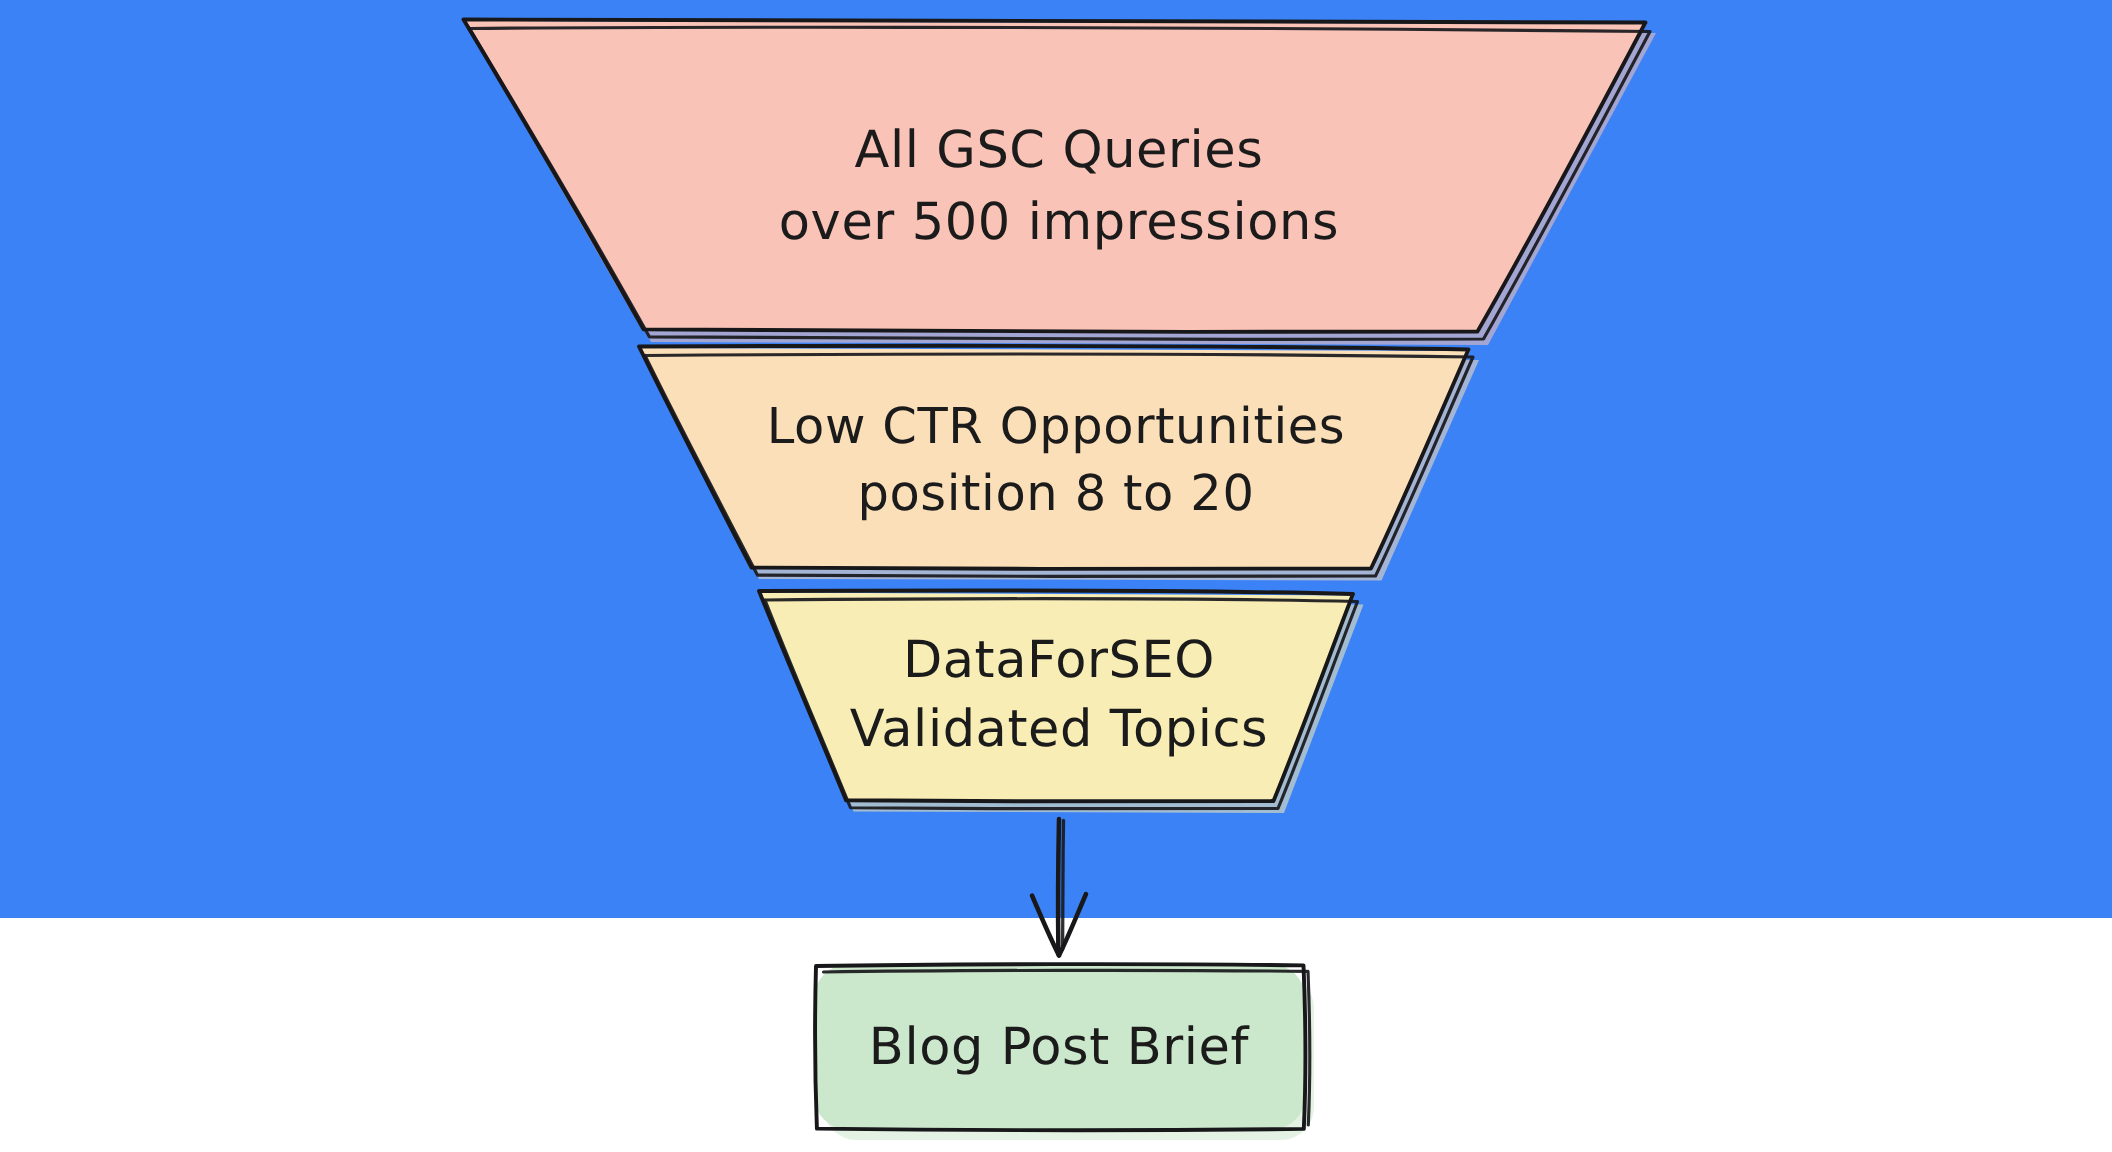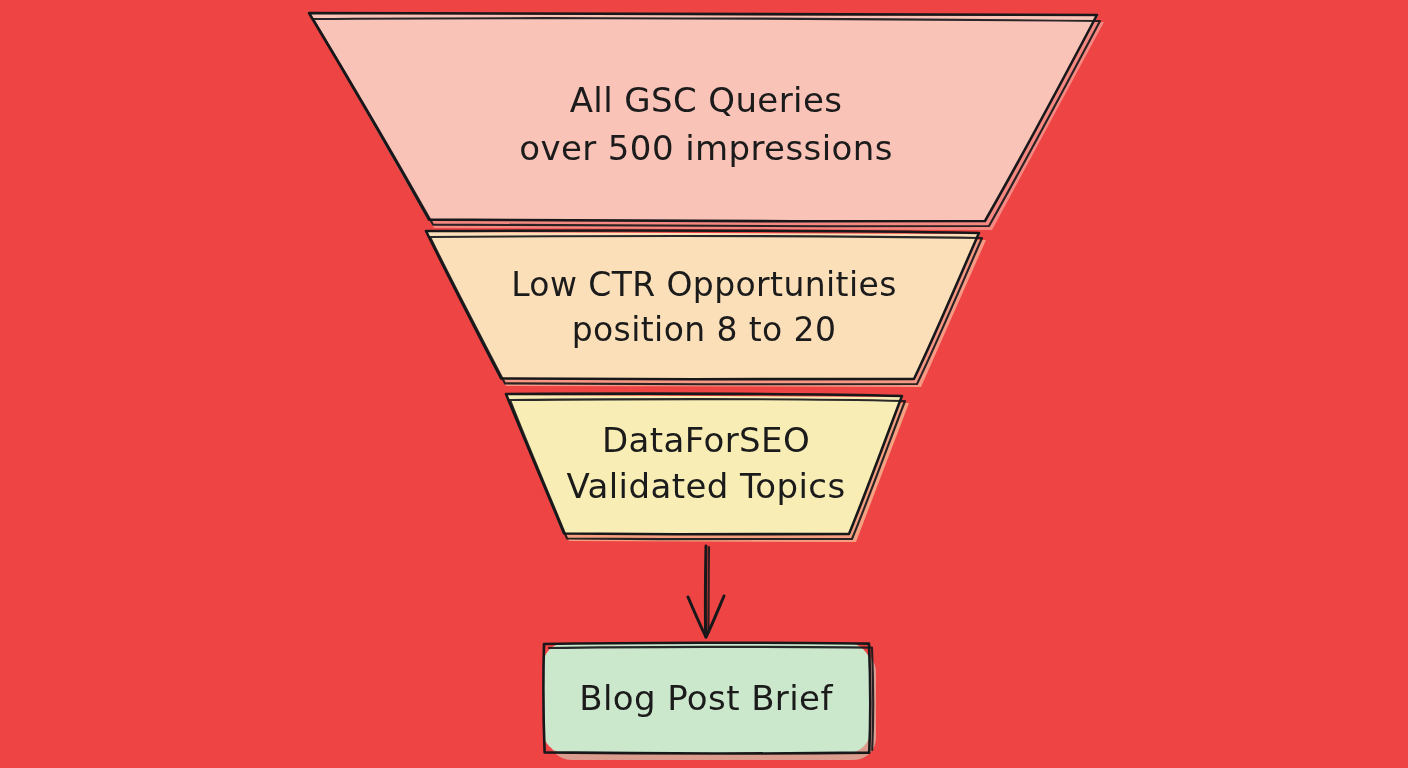--- a/index.html
+++ b/index.html
@@ -10,22 +10,22 @@
   }
   body {
     width: 1408px;
     height: 768px;
     overflow: hidden;
     font-family: "DejaVu Sans", sans-serif;
   }
   #canvas-root {
     position: relative;
     width: 1408px;
-    height: 768px;
-    background: #ef4444;
+    height: 612px;
+    background: #3b82f6;
   }
   svg.diagram {
     display: block;
     width: 1408px;
     height: 768px;
   }
   .sketch-text {
     font-family: "DejaVu Sans", "Liberation Sans", sans-serif;
     font-size: 34px;
     font-weight: 400;

